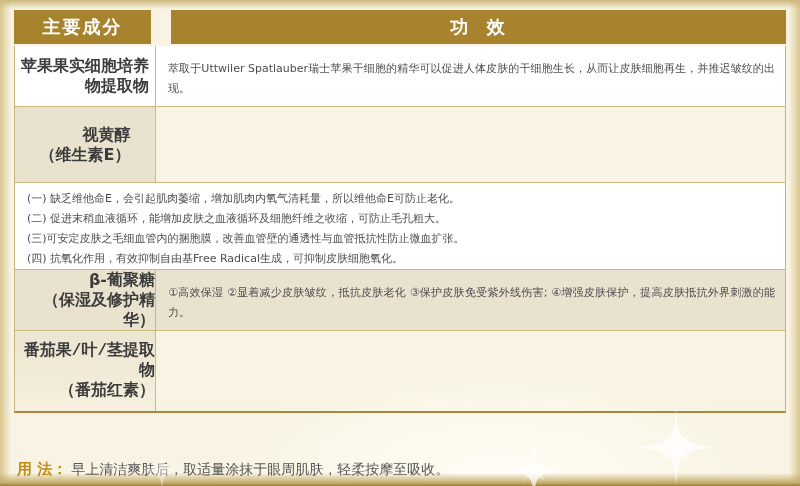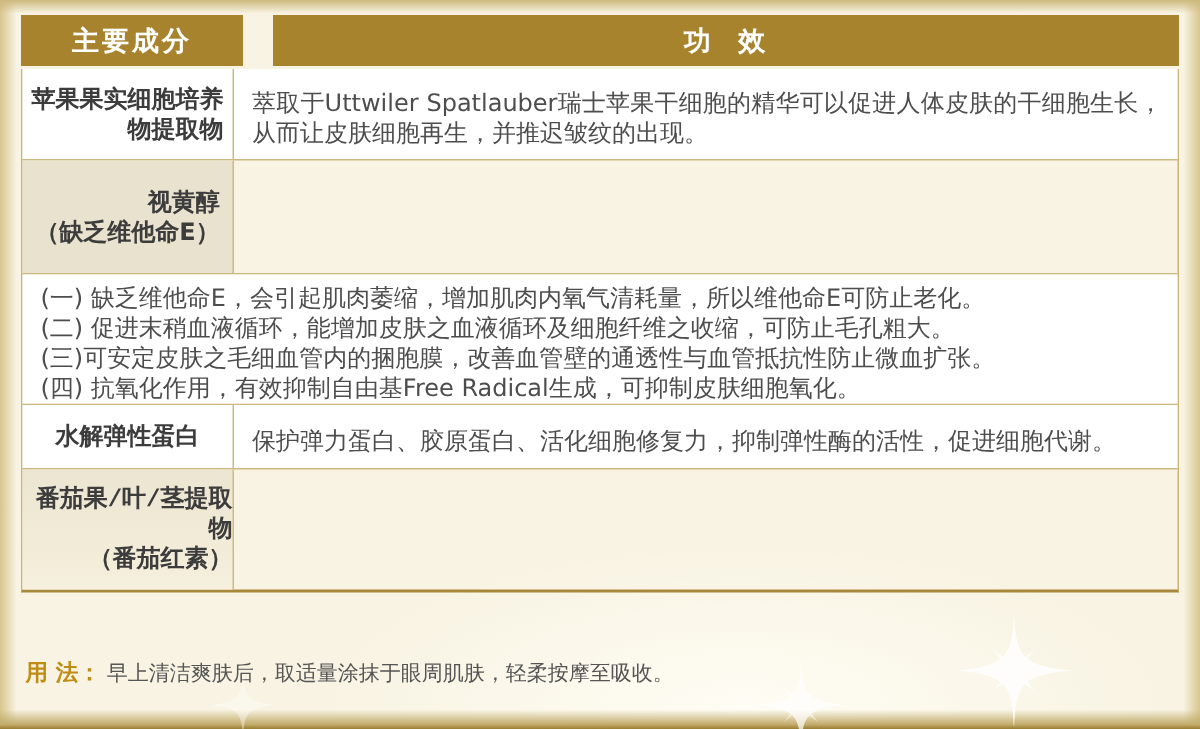--- a/index.html
+++ b/index.html
@@ -17,52 +17,52 @@
       radial-gradient(ellipse 420px 160px at 62% 97%, rgba(255,253,245,.95) 0%, rgba(255,253,245,0) 70%),
       #f8f3e2;
   }
   .table{position:absolute;left:14px;top:10px;width:772px;}
   .header-row{display:flex;gap:4px;margin-bottom:2px;}
   .hcell{
     background:#a8832e;color:#fff;font-weight:bold;font-size:18px;
     height:34px;display:flex;align-items:center;justify-content:center;
     letter-spacing:2px;
   }
-  .hcell.hleft{width:148px;}
+  .hcell.hleft{width:137px;}
   .hcell.hright{flex:1;word-spacing:8px;margin-left:16px;}
   .tbody{
     border-left:1px solid #c9b377;border-right:1px solid #c9b377;
     border-bottom:2px solid #a8893b;
   }
   .row{display:flex;}
   .row + .row{border-top:1px solid #cdb97f;}
   .cell-left{
     width:140px;border-right:1px solid #cdb97f;
     display:flex;align-items:center;justify-content:center;
     text-align:right;font-weight:bold;font-size:16px;line-height:20px;
     color:#3c3c3c;white-space:pre-line;background:#fff;
   }
   .cell-right{
     flex:1;display:flex;align-items:center;
     padding:6px 10px 0 12px;box-sizing:border-box;
-    font-size:16px;line-height:20px;color:#4d4d4d;
+    font-size:11px;line-height:20px;color:#4d4d4d;
     white-space:pre-line;text-align:justify;background:#fff;
   }
   .row.alt .cell-left,.row.alt .cell-right{background:#e9e2cf;}
   .row.last .cell-left,.row.last .cell-right{
     background:linear-gradient(to bottom,#ece5d1 0%,#f3edda 80%,#f6f1df 100%);
   }
   .r1{min-height:60px;}
   .r2{min-height:75px;}
   .r3{min-height:85px;}
   .r4{min-height:55px;}
   .r5{min-height:42px;}
   .r6{min-height:80px;font-family:Liberation Mono, monospace;}
   .usage{
-    position:absolute;left:17px;top:438px;width:760px;
+    position:absolute;left:17px;top:459px;width:760px;
     font-size:14px;line-height:20px;color:#555;
   }
   .usage-label{color:#bf8c14;font-weight:bold;font-size:15px;margin-right:4px;}
   .sparkle{position:absolute;pointer-events:none;}
   .sparkle.s1{left:638px;top:409px;width:76px;height:76px;opacity:.85;}
   .sparkle.s2{left:505px;top:441px;width:58px;height:58px;opacity:.7;}
   .sparkle.s3{left:140px;top:448px;width:44px;height:44px;opacity:.4;}
 </style>
 </head>
 <body>
@@ -76,31 +76,32 @@
     </div>
 
     <div class="tbody">
       <div class="row r1">
         <div class="cell-left">苹果果实细胞培养
 物提取物</div>
         <div class="cell-right">萃取于Uttwiler Spatlauber瑞士苹果干细胞的精华可以促进人体皮肤的干细胞生长，从而让皮肤细胞再生，并推迟皱纹的出现。</div>
       </div>
       <div class="row r2 alt">
         <div class="cell-left">视黄醇
-（缺乏维他命E）</div>
+（维生素E）</div>
       </div>
       <div class="row r3">
         <div class="cell-right">(一) 缺乏维他命E，会引起肌肉萎缩，增加肌肉内氧气清耗量，所以维他命E可防止老化。
 (二) 促进末稍血液循环，能增加皮肤之血液循环及细胞纤维之收缩，可防止毛孔粗大。
 (三)可安定皮肤之毛细血管内的捆胞膜，改善血管壁的通透性与血管抵抗性防止微血扩张。
 (四) 抗氧化作用，有效抑制自由基Free Radical生成，可抑制皮肤细胞氧化。</div>
       </div>
-      <div class="row r5">
-        <div class="cell-left">水解弹性蛋白</div>
-        <div class="cell-right">保护弹力蛋白、胶原蛋白、活化细胞修复力，抑制弹性酶的活性，促进细胞代谢。</div>
+      <div class="row r4 alt">
+        <div class="cell-left">β-葡聚糖
+（保湿及修护精华）</div>
+        <div class="cell-right">①高效保湿 ②显着减少皮肤皱纹，抵抗皮肤老化 ③保护皮肤免受紫外线伤害; ④增强皮肤保护，提高皮肤抵抗外界刺激的能力。</div>
       </div>
       <div class="row r6 last">
         <div class="cell-left">番茄果/叶/茎提取物
 （番茄红素）</div>
       </div>
     </div>
   </div>
 
   <div class="usage">
     <span class="usage-label">用 法：</span><span class="usage-text">早上清洁爽肤后，取适量涂抹于眼周肌肤，轻柔按摩至吸收。</span>

